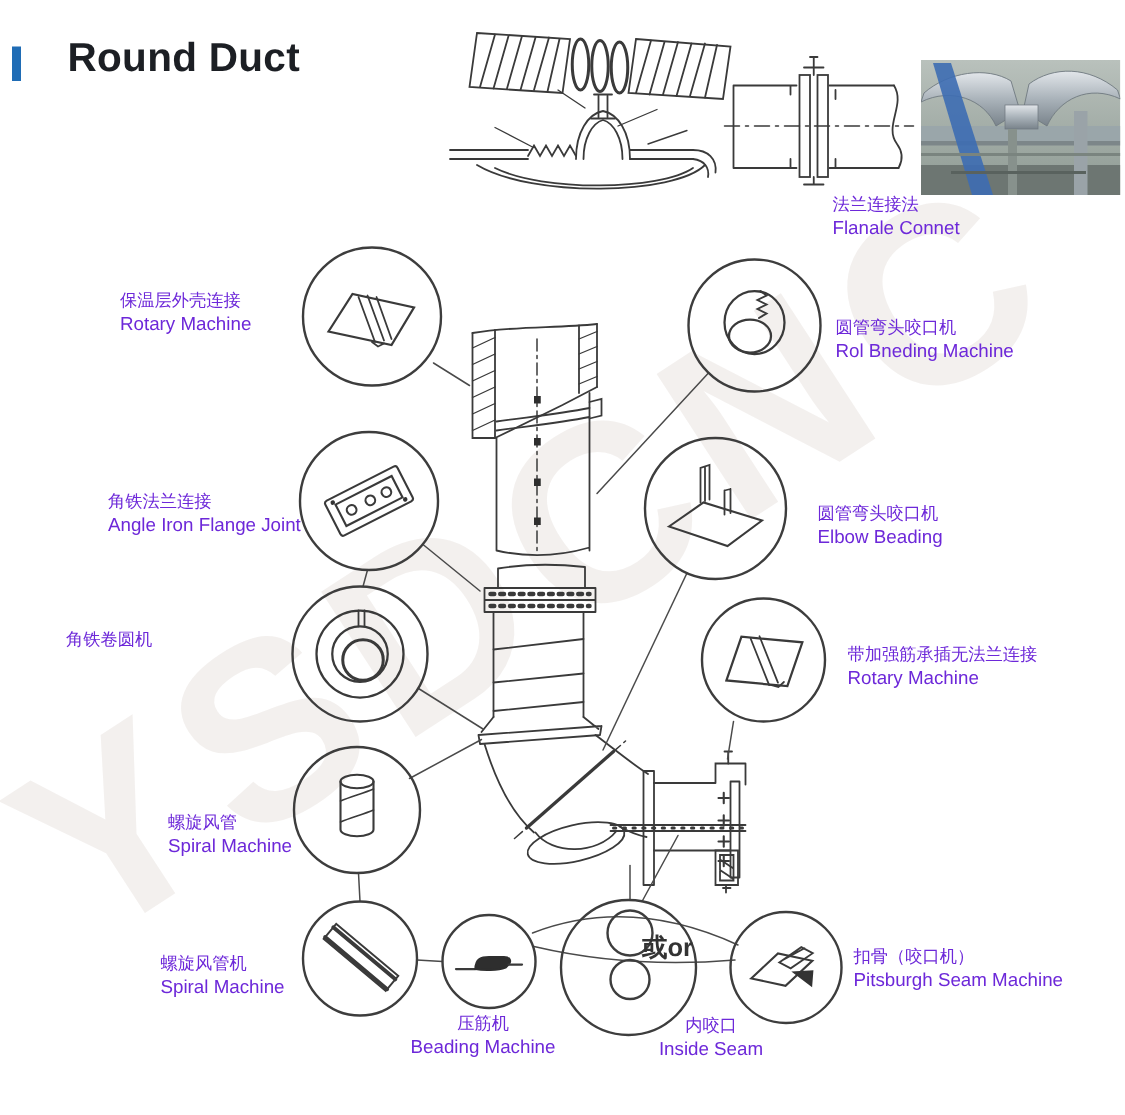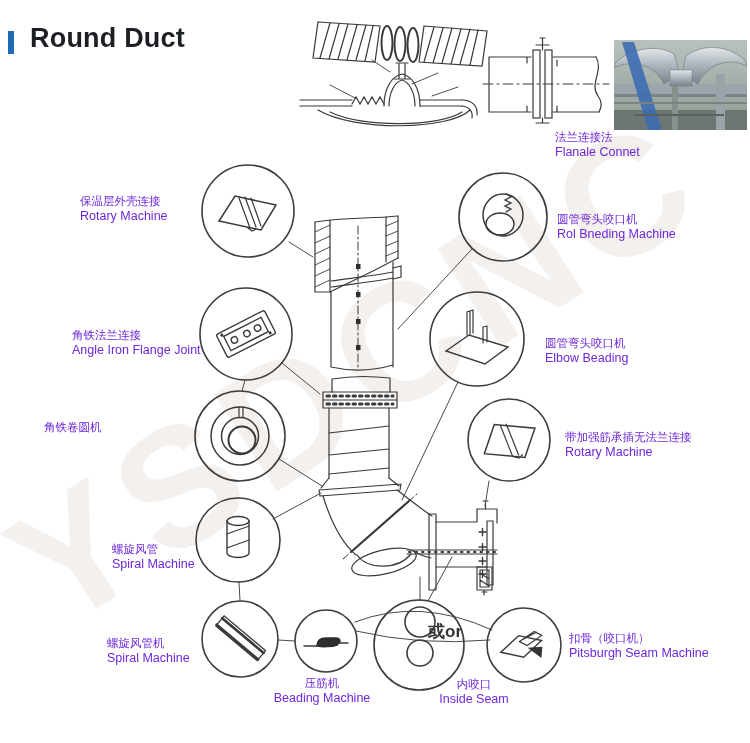--- a/index.html
+++ b/index.html
@@ -4,21 +4,21 @@
 <style>
   html,body{margin:0;padding:0;background:#ffffff;}
   .stage{position:relative;width:750px;height:743px;background:#fff;overflow:hidden;
          font-family:"Liberation Sans","DejaVu Sans",sans-serif;}
   .watermark{position:absolute;left:28px;top:500px;width:1000px;z-index:0;
 
              font-size:168px;font-weight:bold;letter-spacing:12px;line-height:1;
              color:rgba(178,160,150,0.16);transform:rotate(-33deg);transform-origin:0 50%;
              white-space:nowrap;user-select:none;}
   .titlebar{position:absolute;left:8px;top:31px;width:6px;height:23px;z-index:3;}
-  .pagetitle{position:absolute;left:30px;top:23px;z-index:3;font-size:27px;font-weight:bold;
+  .pagetitle{position:absolute;left:45px;top:23px;z-index:3;font-size:27px;font-weight:bold;
              color:#1c1f24;letter-spacing:0.2px;}
   svg.draw{position:absolute;left:0;top:0;z-index:1;}
   .lbl{position:absolute;z-index:2;color:#6d28d9;}
   .lbl .zh{font-size:11.5px;line-height:15px;white-space:nowrap;}
   .lbl .en{font-size:12.5px;line-height:15px;white-space:nowrap;}
   .lbl.center{text-align:center;}
   .ortext{position:absolute;left:428px;top:620px;z-index:2;font-size:17px;font-weight:600;color:#333;}
   .photo{position:absolute;left:614px;top:40px;width:133px;height:90px;z-index:2;overflow:hidden;}
 </style>
 </head>

